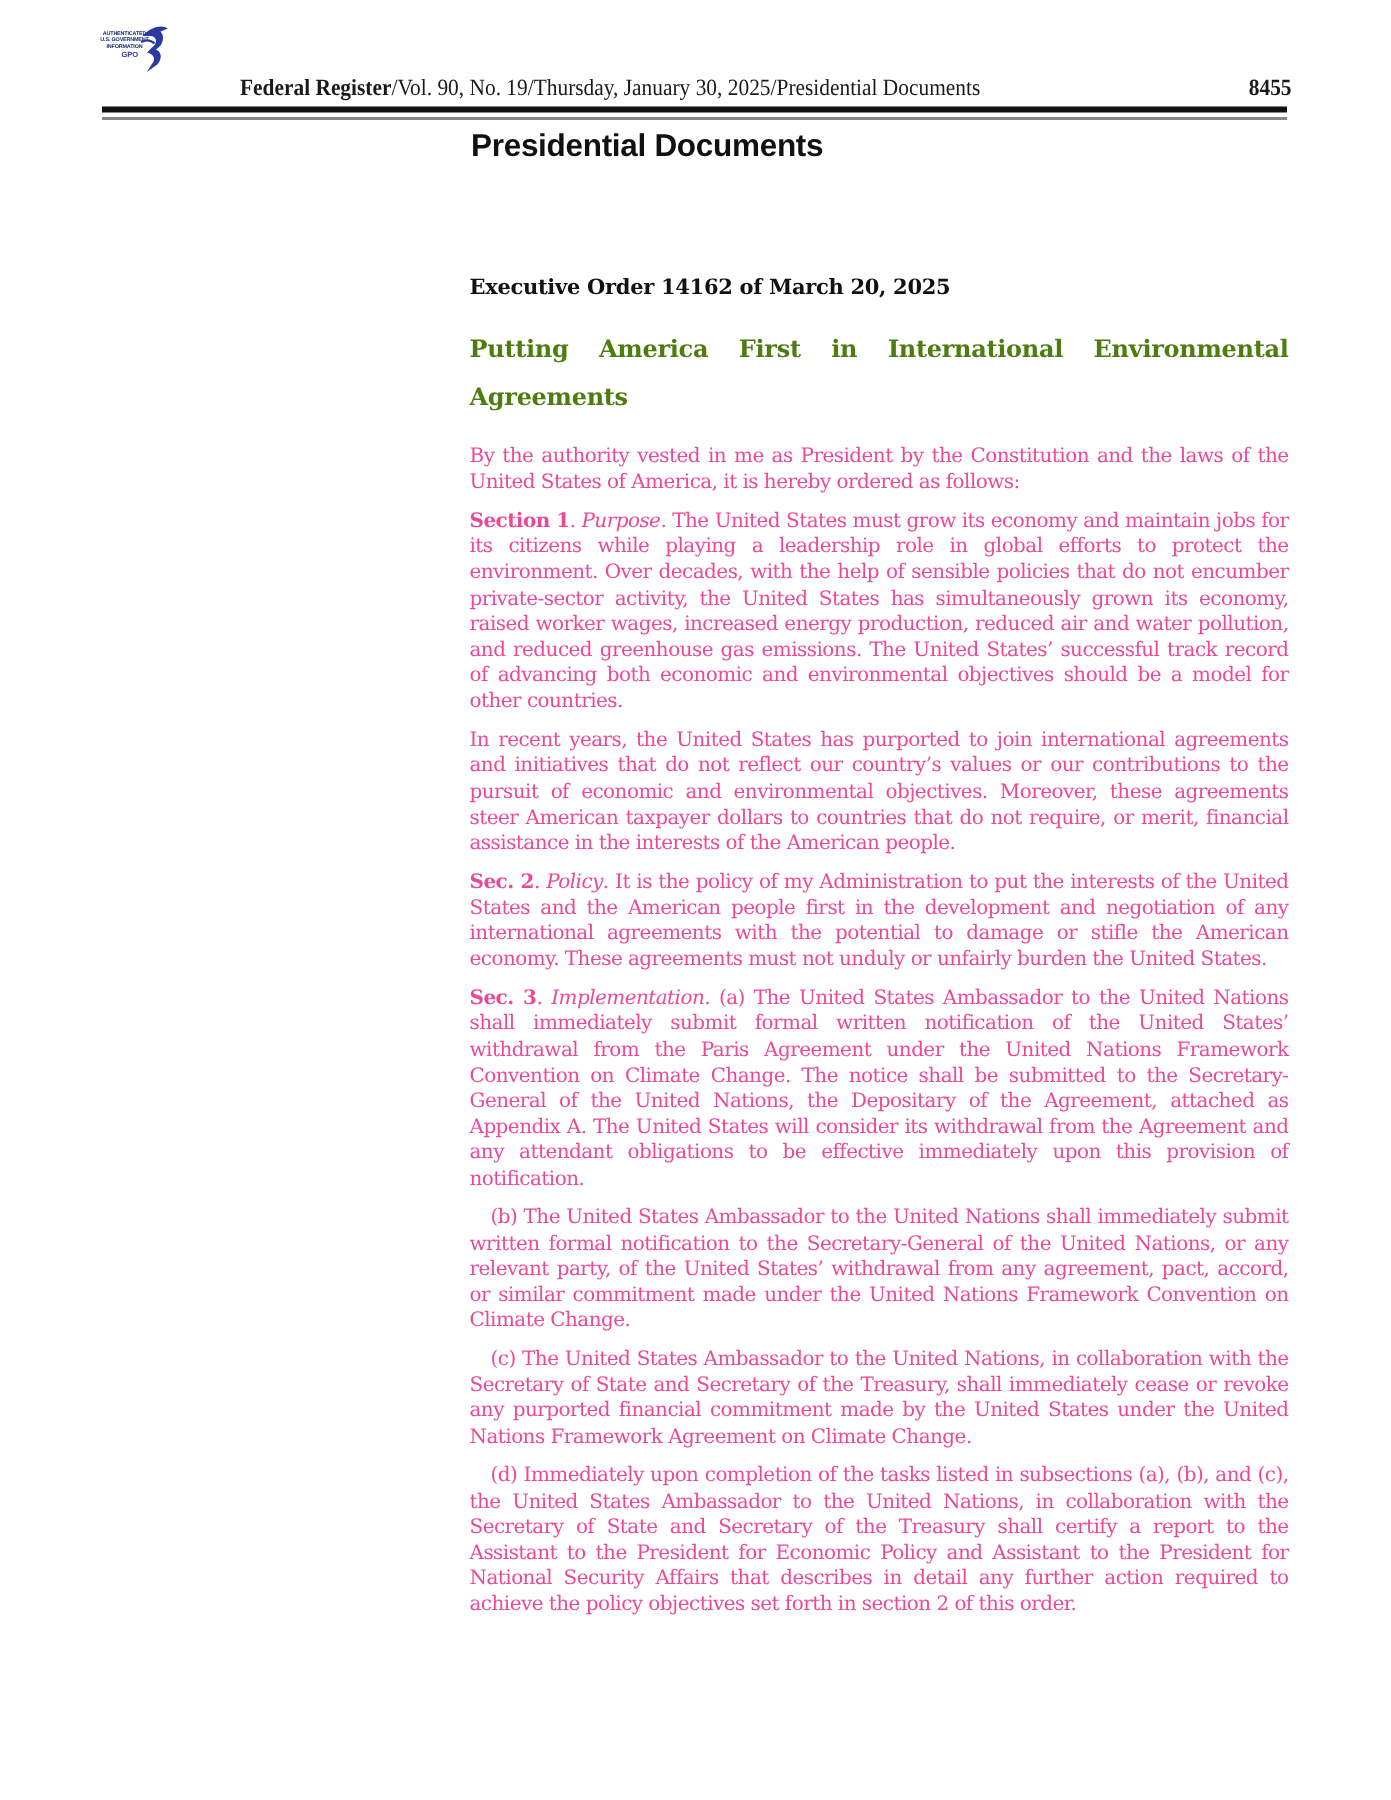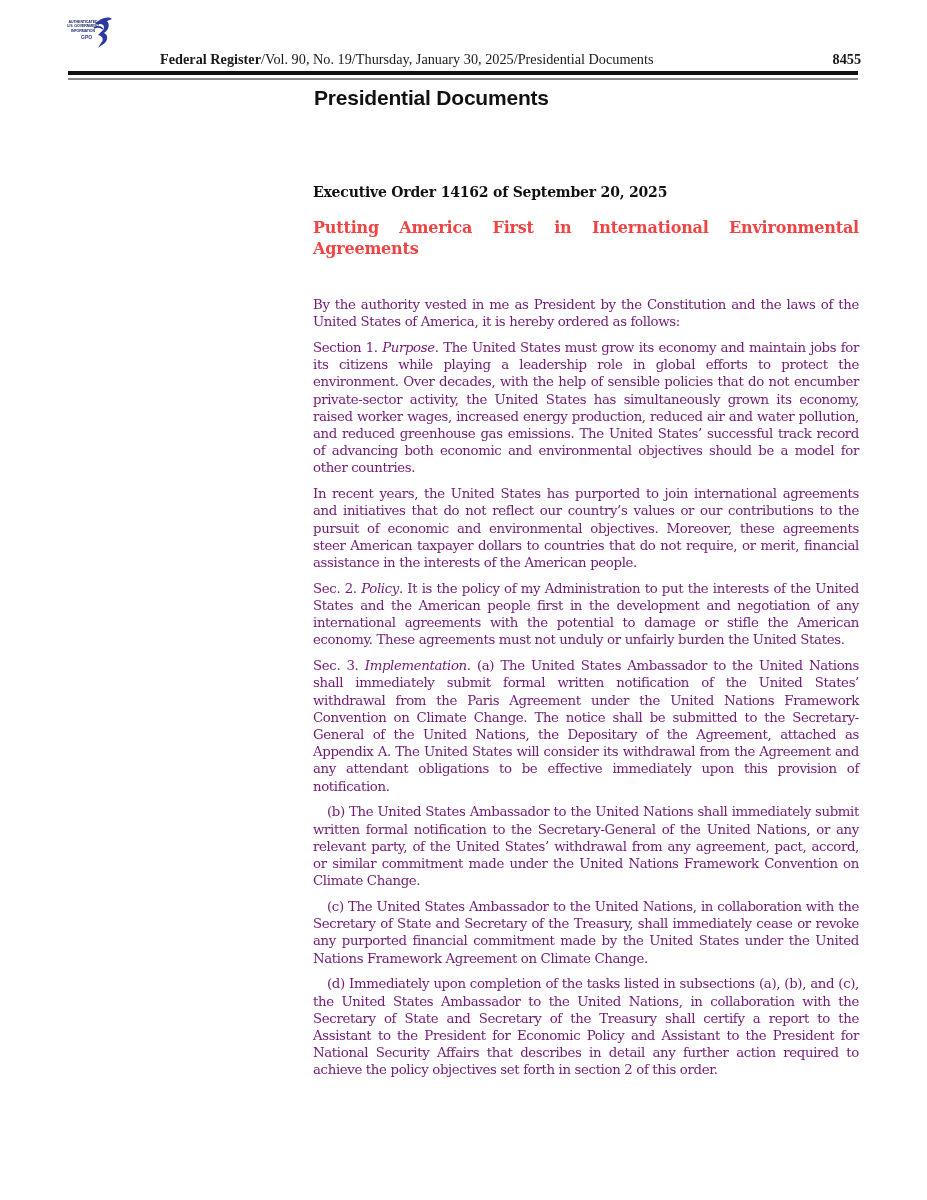--- a/index.html
+++ b/index.html
@@ -42,31 +42,31 @@
       color: #111; letter-spacing: -0.2px;
     }
     .eo-number {
       position: absolute; left: 313px; top: 184px;
       font-family: "DejaVu Serif", serif; font-weight: bold; font-size: 14px; color: #111;
       letter-spacing: -0.2px;
     }
     .eo-title {
       position: absolute; left: 313px; top: 217px; width: 546px;
       font-family: "DejaVu Serif", serif; font-weight: bold; font-size: 16px;
-      line-height: 21px; color: #ef4444; text-align: justify; text-align-last: left;
+      line-height: 32px; color: #4d7c0f; text-align: justify; text-align-last: left;
       letter-spacing: -0.2px; word-spacing: 4px;
     }
     .body-text {
       position: absolute; left: 313px; top: 296px; width: 546px;
       font-family: "DejaVu Serif", serif; font-size: 13.3px; line-height: 17.2px;
-      color: #701a75; letter-spacing: -0.35px;
+      color: #ec4899; letter-spacing: -0.35px;
     }
     .body-text p { margin: 0 0 8.6px 0; text-align: justify; }
     .body-text p.indent { text-indent: 14px; }
-    .body-text .sec-label { font-weight: normal; }
+    .body-text .sec-label { font-weight: bold; }
     .body-text .sec-topic { font-style: italic; }
   </style>
 </head>
 <body>
 
 <div class="logo">
   <div class="logo-text">
     <div>AUTHENTICATED</div>
     <div>U.S. GOVERNMENT</div>
     <div>INFORMATION</div>
@@ -80,21 +80,21 @@
 
 <div class="running-head">
   <span class="rh-left"><span class="rh-title">Federal Register</span><span>/</span><span>Vol. 90, No. 19</span><span>/</span><span>Thursday, January 30, 2025</span><span>/</span><span>Presidential Documents</span></span>
   <span class="rh-page">8455</span>
 </div>
 <div class="rule-thick"></div>
 <div class="rule-thin"></div>
 
 <div class="section-heading">Presidential Documents</div>
 
-<div class="eo-number">Executive Order 14162 of September 20, 2025</div>
+<div class="eo-number">Executive Order 14162 of March 20, 2025</div>
 <div class="eo-title">Putting America First in International Environmental Agree­ments</div>
 
 <div class="body-text">
   <p>By the authority vested in me as President by the Constitution and the laws of the United States of America, it is hereby ordered as follows:</p>
 
   <p><span class="sec-label">Section 1</span>. <span class="sec-topic">Purpose</span>. <span>The United States must grow its economy and maintain jobs for its citizens while playing a leadership role in global efforts to protect the environment. Over decades, with the help of sensible policies that do not encumber private-sector activity, the United States has simulta­neously grown its economy, raised worker wages, increased energy produc­tion, reduced air and water pollution, and reduced greenhouse gas emissions. The United States’ successful track record of advancing both economic and environmental objectives should be a model for other countries.</span></p>
   <p>In recent years, the United States has purported to join international agree­ments and initiatives that do not reflect our country’s values or our contribu­tions to the pursuit of economic and environmental objectives. Moreover, these agreements steer American taxpayer dollars to countries that do not require, or merit, financial assistance in the interests of the American people.</p>
 
   <p><span class="sec-label">Sec. 2</span>. <span class="sec-topic">Policy</span>. <span>It is the policy of my Administration to put the interests of the United States and the American people first in the development and negotiation of any international agreements with the potential to damage or stifle the American economy. These agreements must not unduly or unfairly burden the United States.</span></p>
 

